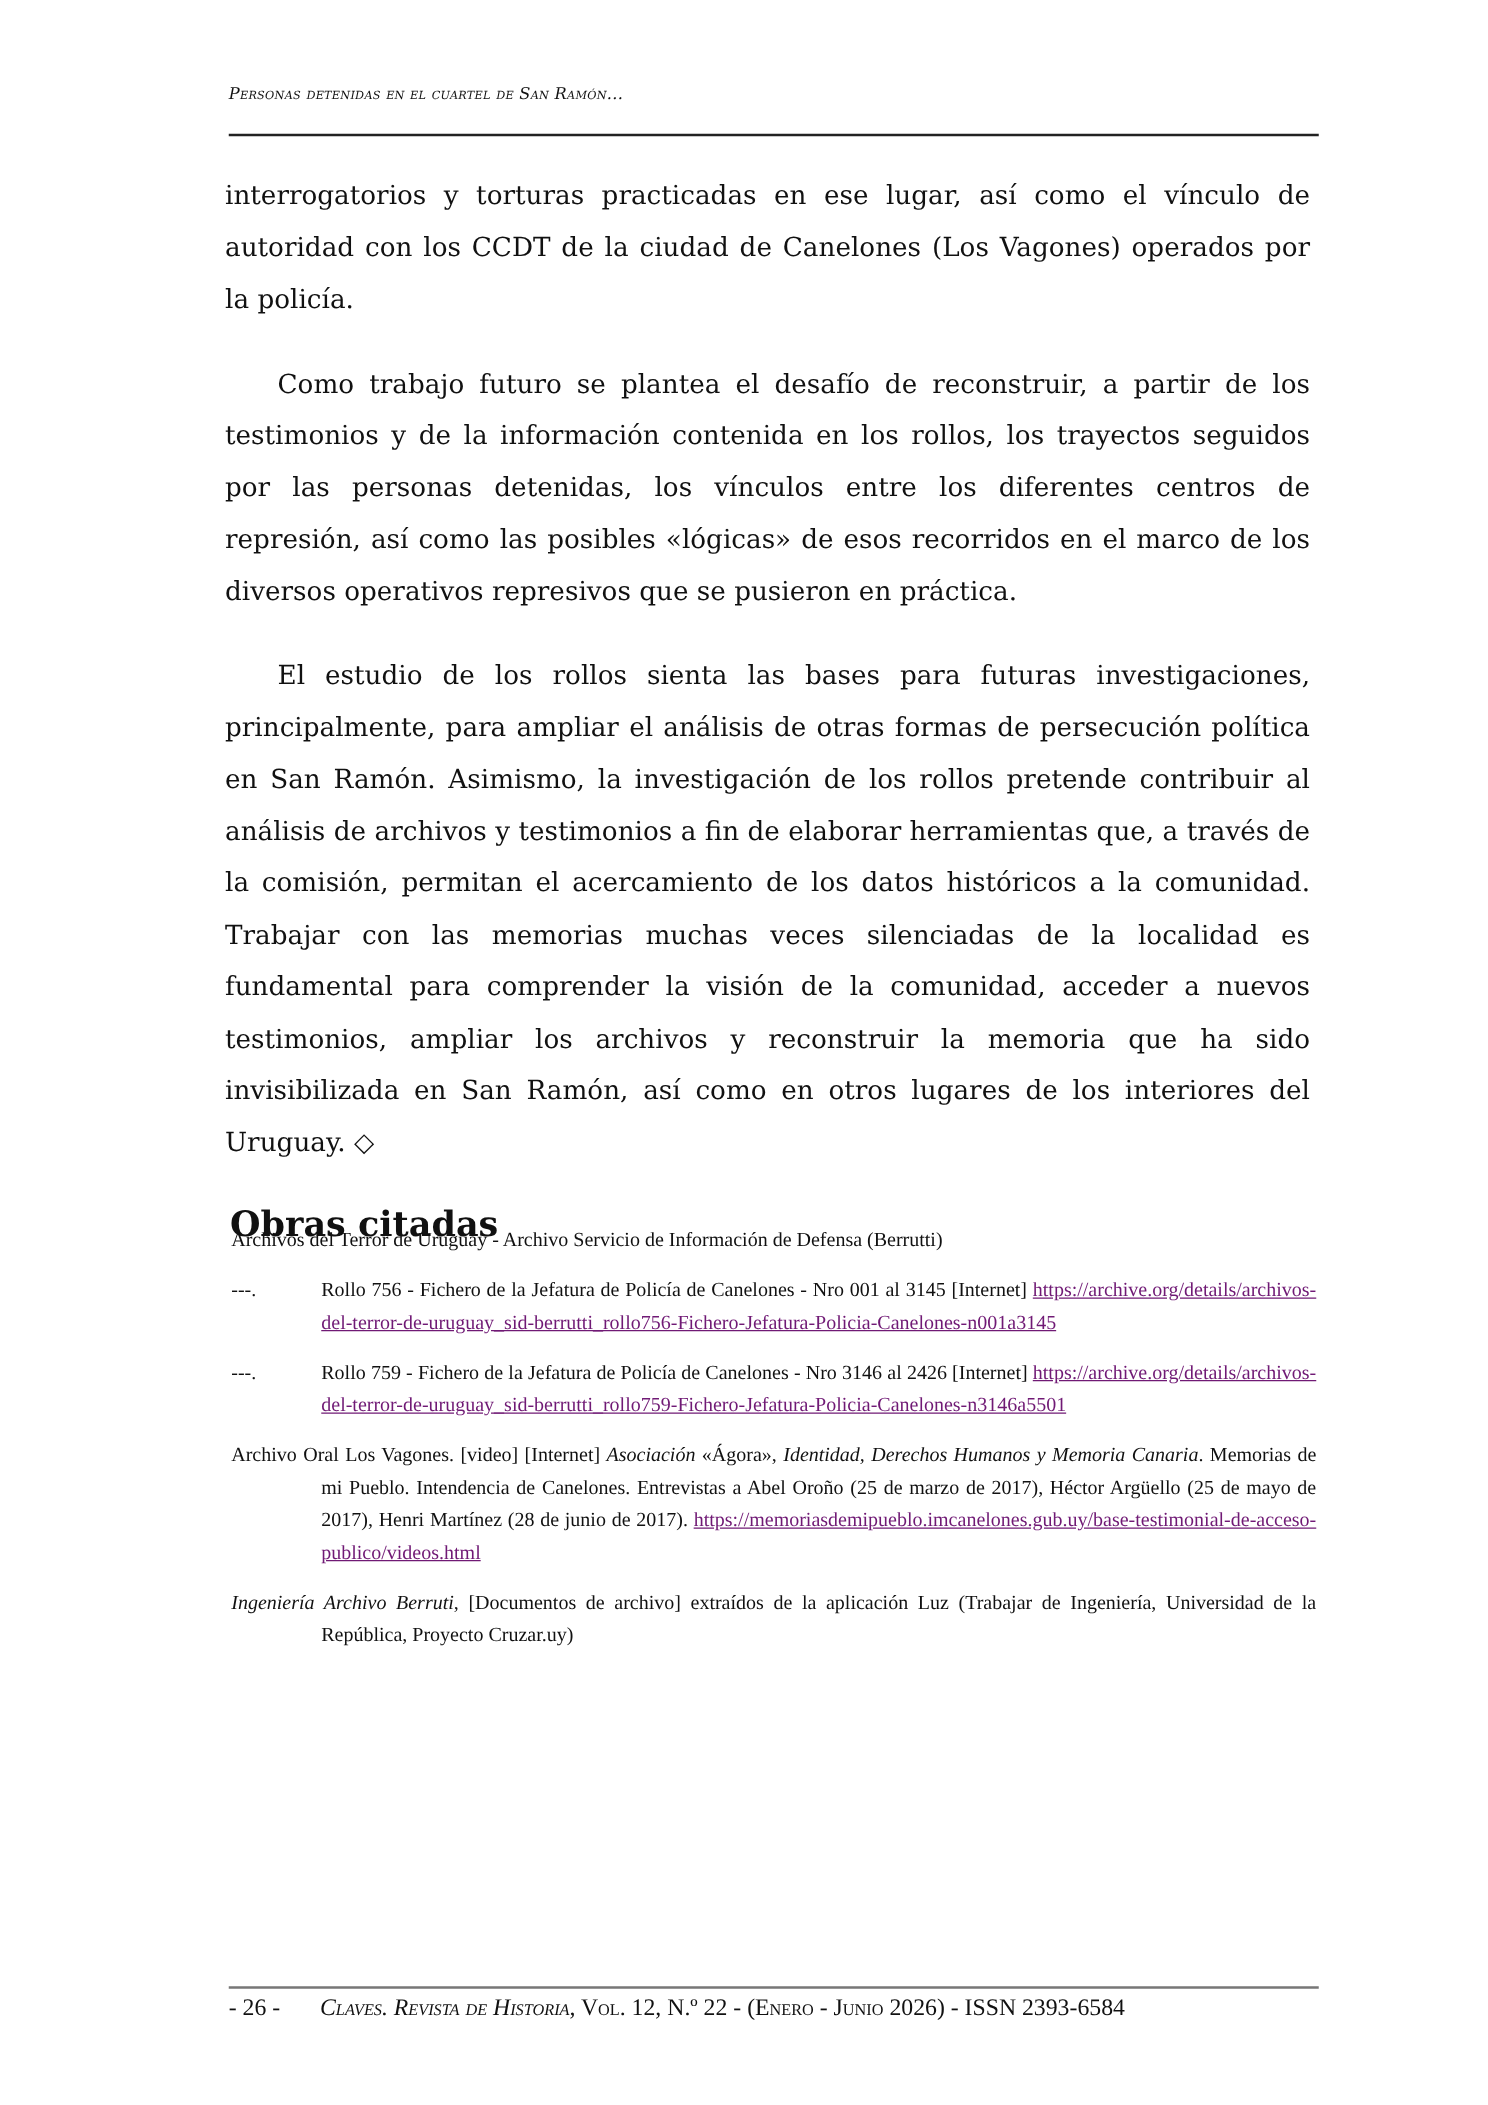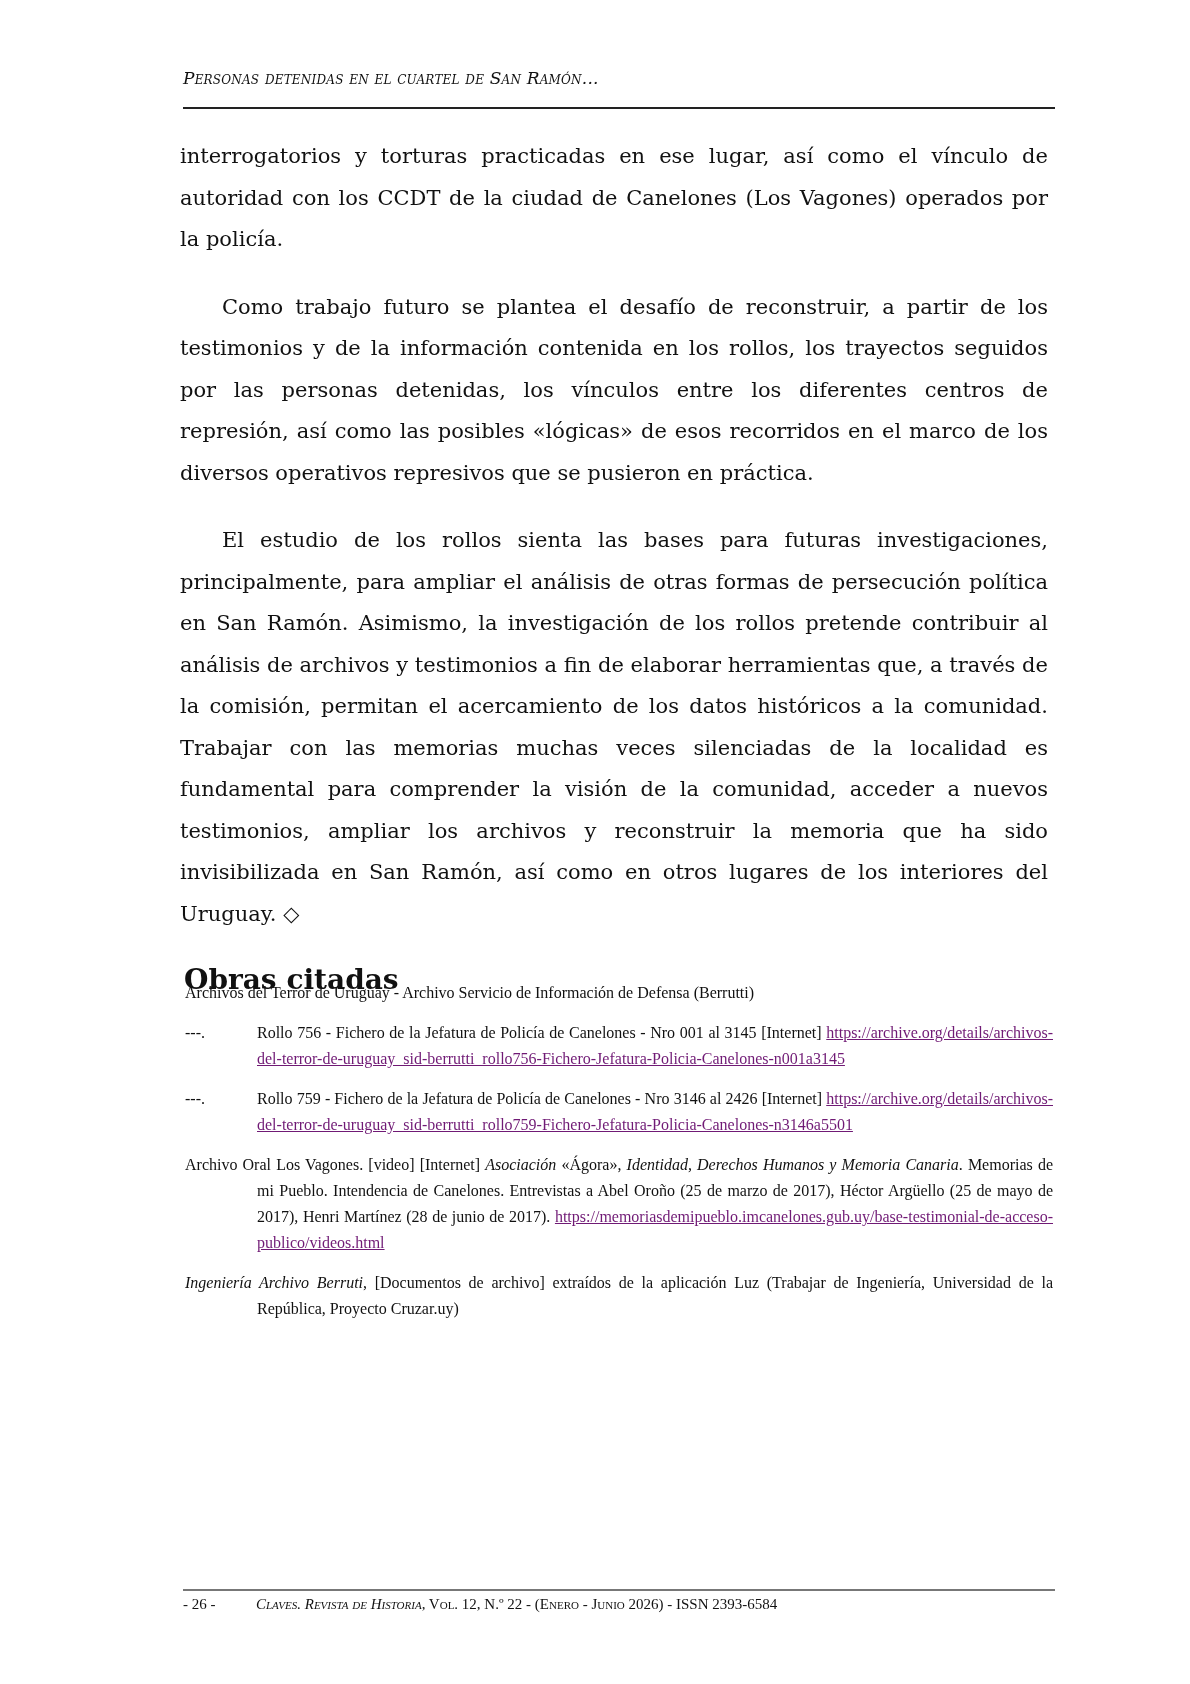--- a/index.html
+++ b/index.html
@@ -1,29 +1,29 @@
 <!DOCTYPE html>
 <html><head>
 <meta charset="utf-8">
 <style>
   html, body { margin:0; padding:0; background:#fff; }
   body { width:1190px; height:1684px; position:relative; font-family:"DejaVu Serif", serif; color:#111; }
-  .header { position:absolute; left:183px; top:68px; width:872px; font-size:17px; font-style:italic; letter-spacing:0.2px; }
+  .header { position:absolute; left:183px; top:68px; width:872px; font-size:13px; font-style:italic; letter-spacing:0.2px; }
   .header .sc { font-variant:small-caps; }
   .hr-top { position:absolute; left:183px; top:107px; width:872px; height:2px; background:#222; }
   .body { position:absolute; left:180px; top:136px; width:868px; font-size:21px; line-height:41.5px; text-align:justify; }
   .body p { margin:0 0 26px 0; }
   .body p.indent { text-indent:42px; }
   h3 { font-size:28px; font-weight:bold; margin:4px; line-height:41px; }
   .refs { position:absolute; left:185px; top:1000px; width:868px; font-family:"Liberation Serif", serif; font-size:16px; line-height:26px; text-align:justify; }
   .ref { padding-left:72px; text-indent:-72px; margin-bottom:14px; }
   .ref .dash { display:inline-block; width:72px; text-indent:0; }
   a { color:#701a75; text-decoration:underline; }
   .hr-bot { position:absolute; left:183px; top:1589px; width:872px; height:2px; background:#777; }
-  .footer { position:absolute; left:183px; top:1596px; font-family:"Liberation Serif", serif; font-size:15px; }
+  .footer { position:absolute; left:183px; top:1596px; font-family:"Liberation Serif", serif; font-size:19px; }
   .footer .pn { display:inline-block; width:73px; }
   .footer .journal { font-style:italic; font-variant:small-caps; }
   .footer .sc { font-variant:small-caps; }
 </style>
 </head>
 <body>
 
 <div class="header"><span class="sc">Personas detenidas en el cuartel de San Ramón...</span></div>
 <div class="hr-top"></div>
 

